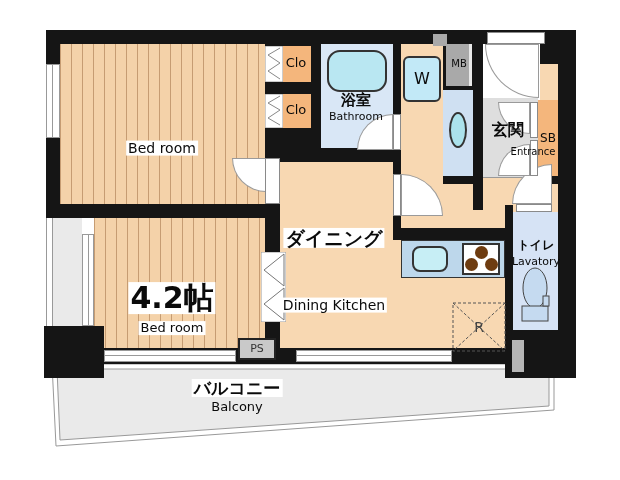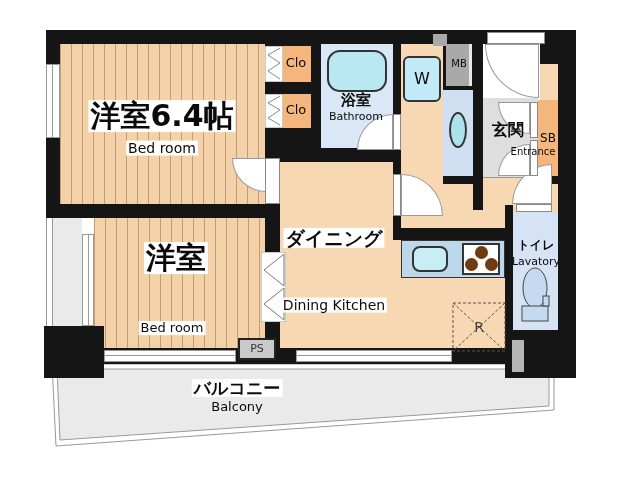--- a/index.html
+++ b/index.html
@@ -130,24 +130,23 @@
     <polyline points="15,2 3,9 15,16" fill="none" stroke="#888"></polyline>
     <polyline points="15,16 3,24 15,31" fill="none" stroke="#888"></polyline>
   </svg>
 
   <svg class="abs" style="left:261px;top:252px" width="25" height="70" viewBox="0 0 25 70">
     <rect x="0" y="0" width="25" height="70" fill="#fff" stroke="#999"></rect>
     <path d="M23,2 L3,18 L23,34 Z" fill="#fff" stroke="#777"></path>
     <path d="M23,36 L3,52 L23,68 Z" fill="#fff" stroke="#777"></path>
   </svg>
 
-  <div class="lbl jp" style="left:162px;top:116px;font-size:30px">洋室6.4帖</div>
   <div class="lbl" style="left:162px;top:148px;font-size:14px">Bed room</div>
 
-  <div class="lbl jp" style="left:176px;top:258px;font-size:30px">洋室</div>
+  <div class="lbl jp" style="left:172px;top:298px;font-size:30px">4.2帖</div>
   <div class="lbl" style="left:172px;top:328px;font-size:13px">Bed room</div>
 
   <div class="lbl jp" style="left:334px;top:238px;font-size:19px">ダイニング</div>
   <div class="lbl" style="left:334px;top:305px;font-size:14px">Dining Kitchen</div>
 
   <div class="lbl jp nobg" style="left:356px;top:101px;font-size:15px">浴室</div>
   <div class="lbl nobg" style="left:356px;top:117px;font-size:11px">Bathroom</div>
 
   <div class="lbl jp nobg" style="left:508px;top:130px;font-size:16px">玄関</div>
   <div class="lbl nobg" style="left:533px;top:152px;font-size:10px">Entrance</div>

